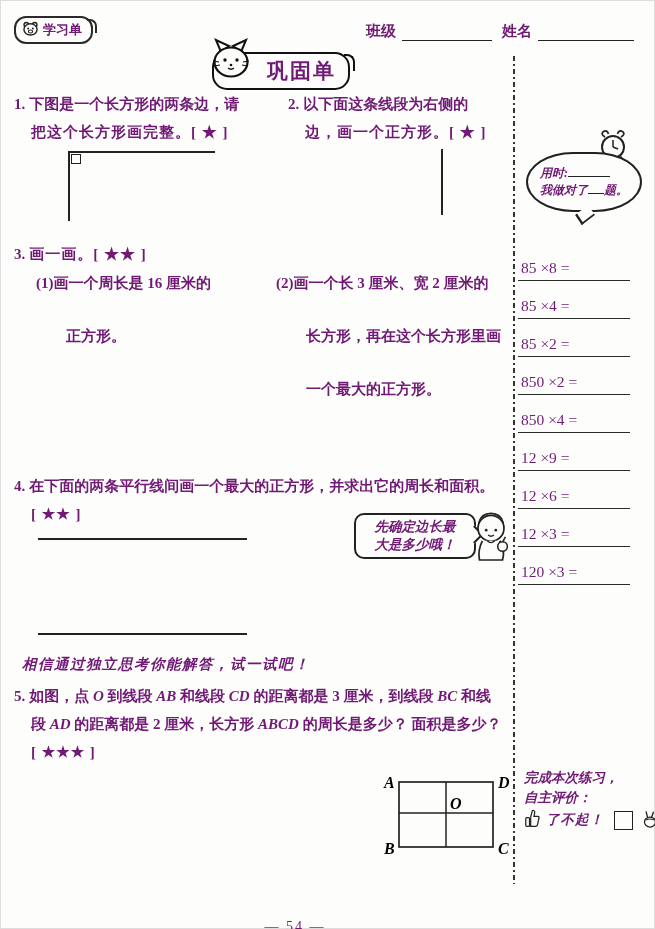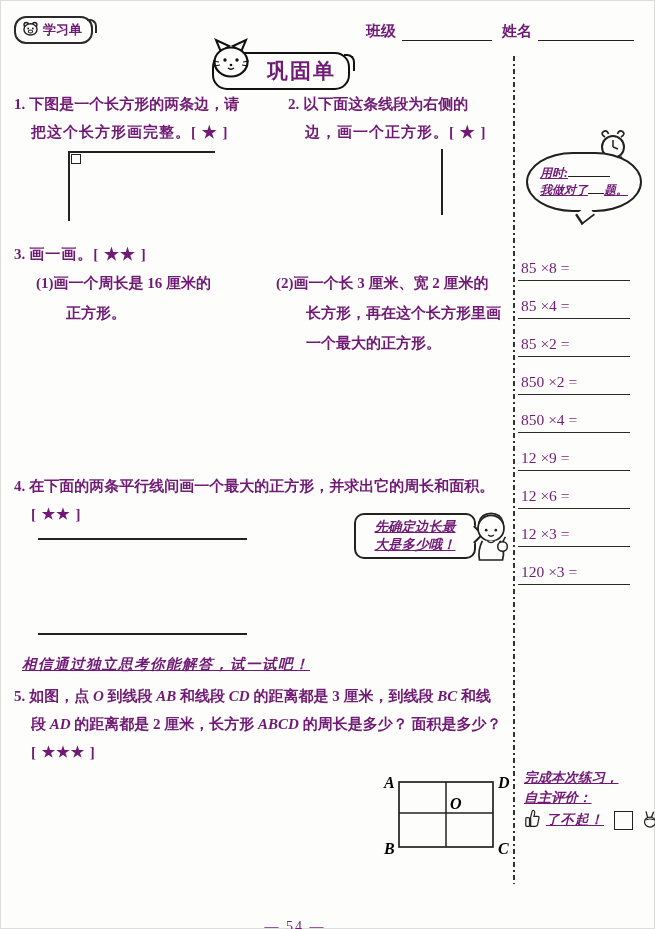--- a/index.html
+++ b/index.html
@@ -3,39 +3,39 @@
 <meta charset="utf-8">
 <style>
   html,body{margin:0;padding:0;background:#e8e8e8;}
   .page{position:relative;width:655px;height:929px;background:#fdfdfc;color:#701a75;
         font-family:"Liberation Serif","DejaVu Serif",serif;overflow:hidden;
         box-shadow:inset 0 0 0 1px #ddd;}
   .abs{position:absolute;}
   .ln{position:absolute;background:#222;}
   .cjk{font-weight:bold;}
   .it{font-style:italic;font-family:"Liberation Serif",serif;}
-  .script{font-style:italic;text-decoration:underline;}
+  .script{font-style:italic;}
   
   .corner-badge{left:14px;top:16px;height:24px;padding:0 9px 0 6px;border:2px solid #2a2a2a;
     border-radius:12px;display:flex;align-items:center;gap:4px;font-size:13px;font-weight:bold;background:#fdfdfc;}
   .corner-badge:after{content:'';position:absolute;right:-6px;top:1px;width:8px;height:12px;
     border-right:2px solid #2a2a2a;border-top:2px solid #2a2a2a;border-top-right-radius:7px;}
   .hdr-field{display:flex;align-items:flex-end;font-size:15px;font-weight:bold;}
   .blank{display:inline-block;border-bottom:1.6px solid #222;height:17px;margin-left:6px;}
   .title-badge{left:212px;top:52px;width:122px;height:34px;border:2.5px solid #111;border-radius:15px;
     display:flex;align-items:center;justify-content:flex-end;padding-right:12px;background:#fdfdfc;
     font-size:21px;font-weight:bold;letter-spacing:2px;}
   .title-badge:after{content:'';position:absolute;right:-7px;top:0px;width:9px;height:15px;
     border-right:2.5px solid #111;border-top:2.5px solid #111;border-top-right-radius:8px;}
   .cat{position:absolute;left:-6px;top:-17px;}
   
   .ptxt{font-size:15px;line-height:28px;white-space:nowrap;}
   .pnum{font-weight:bold;margin-right:4px;}
   .ind{margin-left:17px;}
-  .ind2{margin-left:30px;}
+  .ind2{margin-left:30px;margin-top:23px;}
   .stars{letter-spacing:1px;}
   
   .hint{left:354px;top:513px;width:108px;border:2px solid #222;border-radius:10px;background:#fdfdfc;
     padding:3px 5px;font-size:13.5px;line-height:18px;text-align:center;font-weight:bold;}
   .hint:after{content:'';position:absolute;right:-7px;top:13px;width:11px;height:11px;background:#fdfdfc;
     border-top:2px solid #222;border-right:2px solid #222;transform:rotate(45deg);}
   .encourage{left:22px;top:655px;font-size:14.5px;letter-spacing:1.5px;font-weight:bold;}
   .pagenum{left:240px;top:880px;width:110px;text-align:center;font-size:14px;letter-spacing:2px;margin-top:39px;}
   
   .divider{left:513px;top:56px;width:2px;height:828px;

